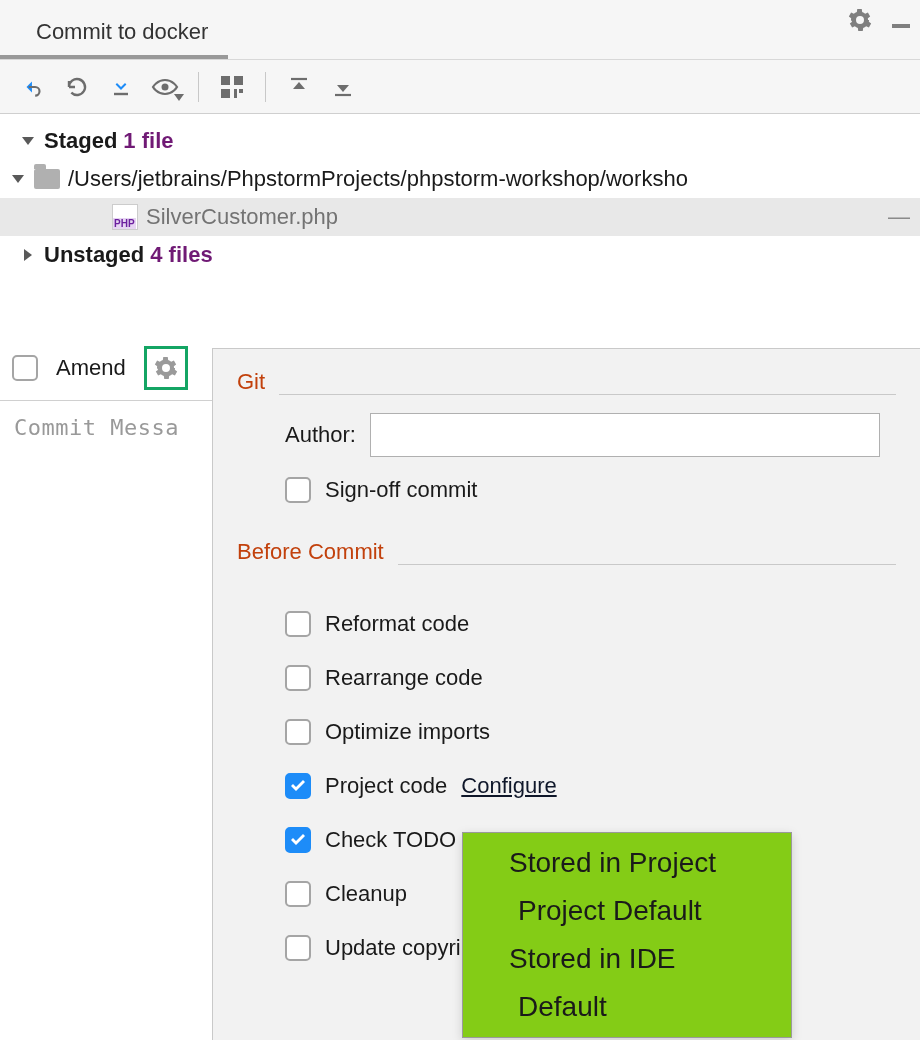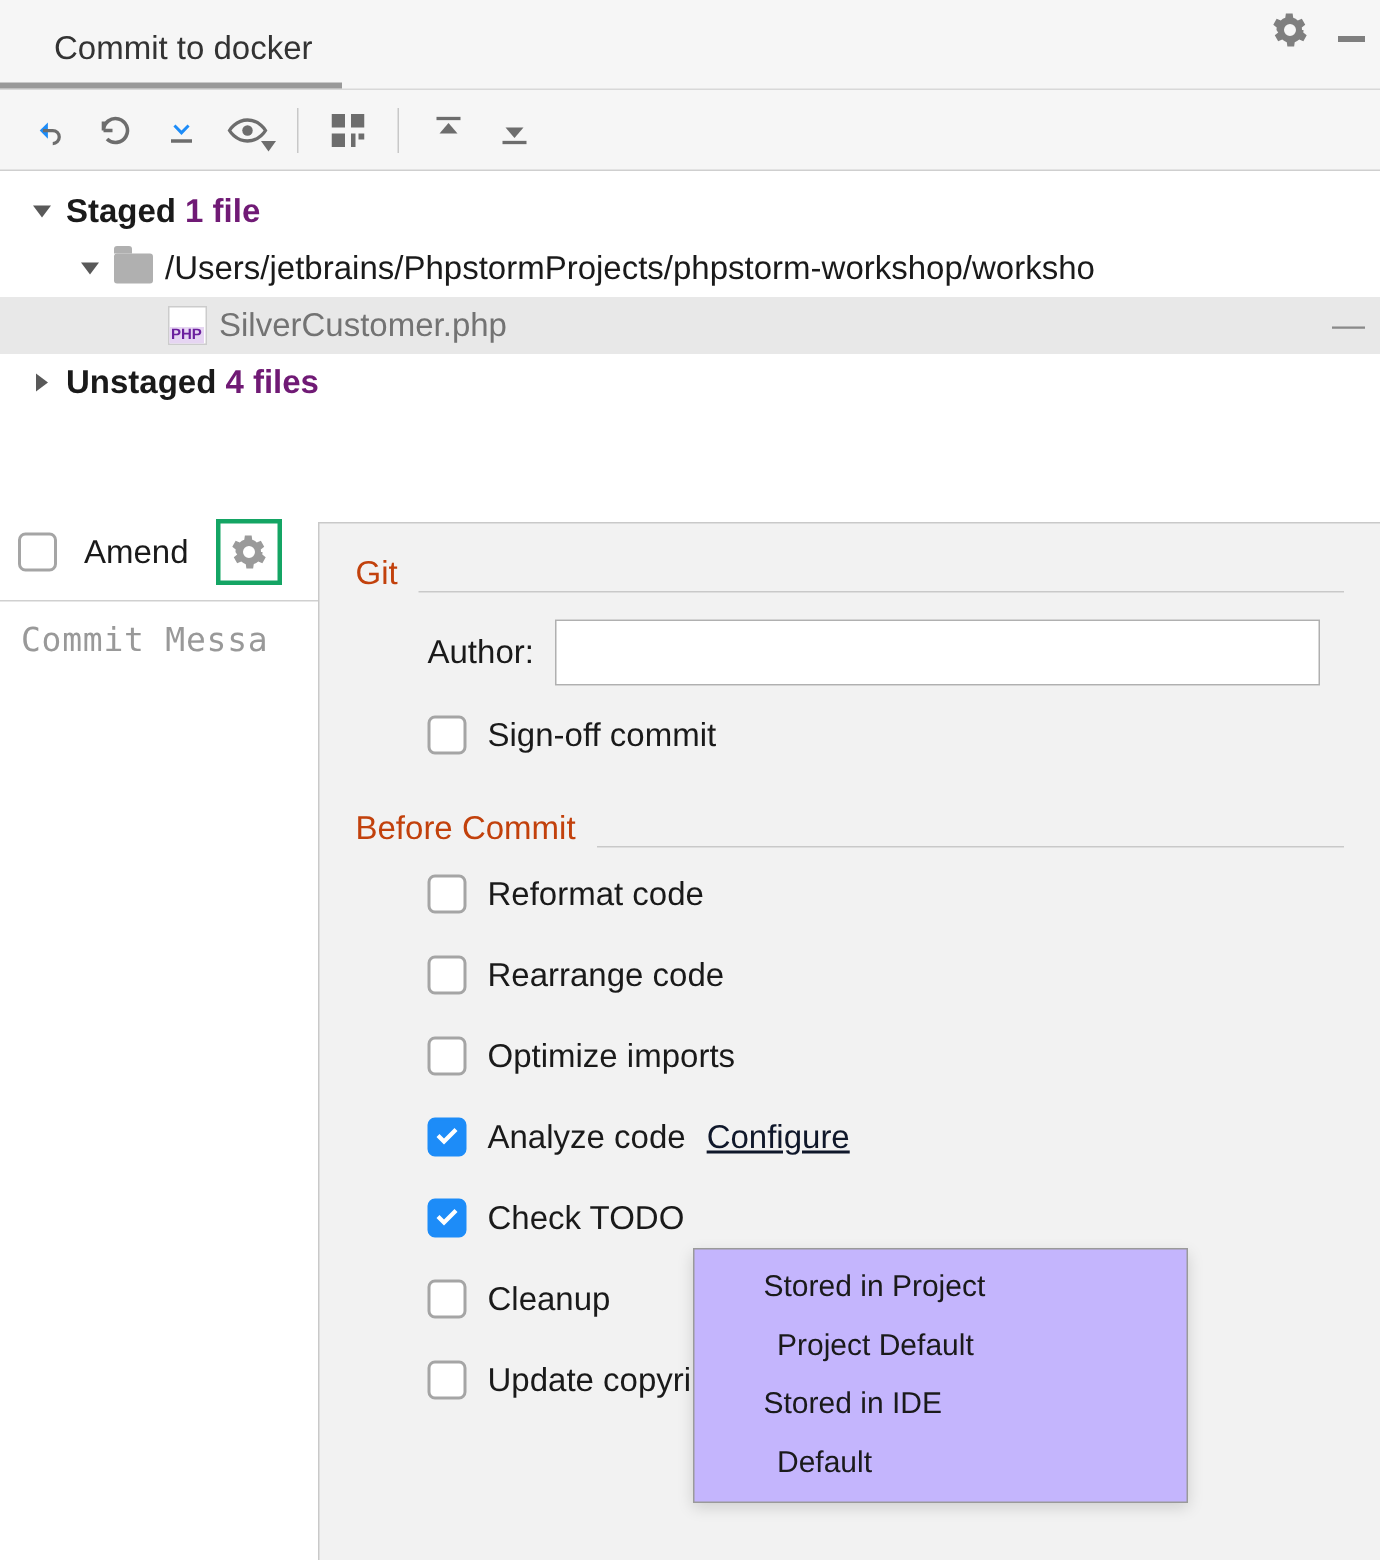--- a/index.html
+++ b/index.html
@@ -191,39 +191,39 @@
   .txt-input {
     flex:1;
     max-width: 510px;
     height: 44px;
     border:1px solid #b0b0b0;
     background:#fff;
   }
   .opt-list { margin-left: 48px; }
   .opt {
     display:flex;
-    align-items:flex-start;
+    align-items:flex-end;
     gap:14px;
     height:54px;
   }
   .link {
     color:#0f172a;
     text-decoration:underline;
     cursor:pointer;
   }
   
   .popup {
     position:absolute;
     top: 832px;
     left: 462px;
-    background:#c4b5fd;
+    background:#84cc16;
     border:1px solid #9a9a9a;
     box-shadow: 0 3px 10px rgba(0,0,0,.15);
     padding: 6px 0;
-    font-size:20px;
+    font-size:28px;
     z-index: 50;
     min-width: 330px;
   }
   .popup-item {
     padding: 8px 46px 8px 46px;
     cursor:pointer;
     white-space:nowrap;
   }
   .popup-item.sub { padding-left: 55px; }
   svg { pointer-events:none; }
@@ -301,21 +301,21 @@
   <div class="tree-row" style="padding-left:10px">
     <span class="chevron chev-down">
       <svg width="16" height="16" viewBox="0 0 16 16">
           <path fill="#595959" d="M2 4h12L8 12z"></path>
         </svg>
     </span>
     <span class="bold">Staged</span>
     <span class="muted">1 file</span>
   </div>
 
-  <div class="tree-row" style="padding-left:42px">
+  <div class="tree-row" style="">
     <span class="chevron chev-down">
       <svg width="16" height="16" viewBox="0 0 16 16">
           <path fill="#595959" d="M2 4h12L8 12z"></path>
         </svg>
     </span>
     <span class="folder-ico"></span>
     <span>/Users/jetbrains/PhpstormProjects/phpstorm-workshop/worksho</span>
   </div>
 
   <div class="tree-row selected" style="padding-left:112px;position:relative">
@@ -384,21 +384,21 @@
     <div class="opt">
       <span class="cbox"></span>
       <span>Optimize imports</span>
     </div>
     <div class="opt">
       <span class="cbox checked">
           <svg width="16" height="16" viewBox="0 0 16 16">
             <path fill="#fff" d="M6 13L1 8l2-2 3 3 7-7 2 2z"></path>
           </svg>
         </span>
-      <span>Analyze code</span>
+      <span>Project code</span>
       <span class="link">Configure</span>
     </div>
     <div class="opt">
       <span class="cbox checked">
           <svg width="16" height="16" viewBox="0 0 16 16">
             <path fill="#fff" d="M6 13L1 8l2-2 3 3 7-7 2 2z"></path>
           </svg>
         </span>
       <span>Check TODO</span>
     </div>

